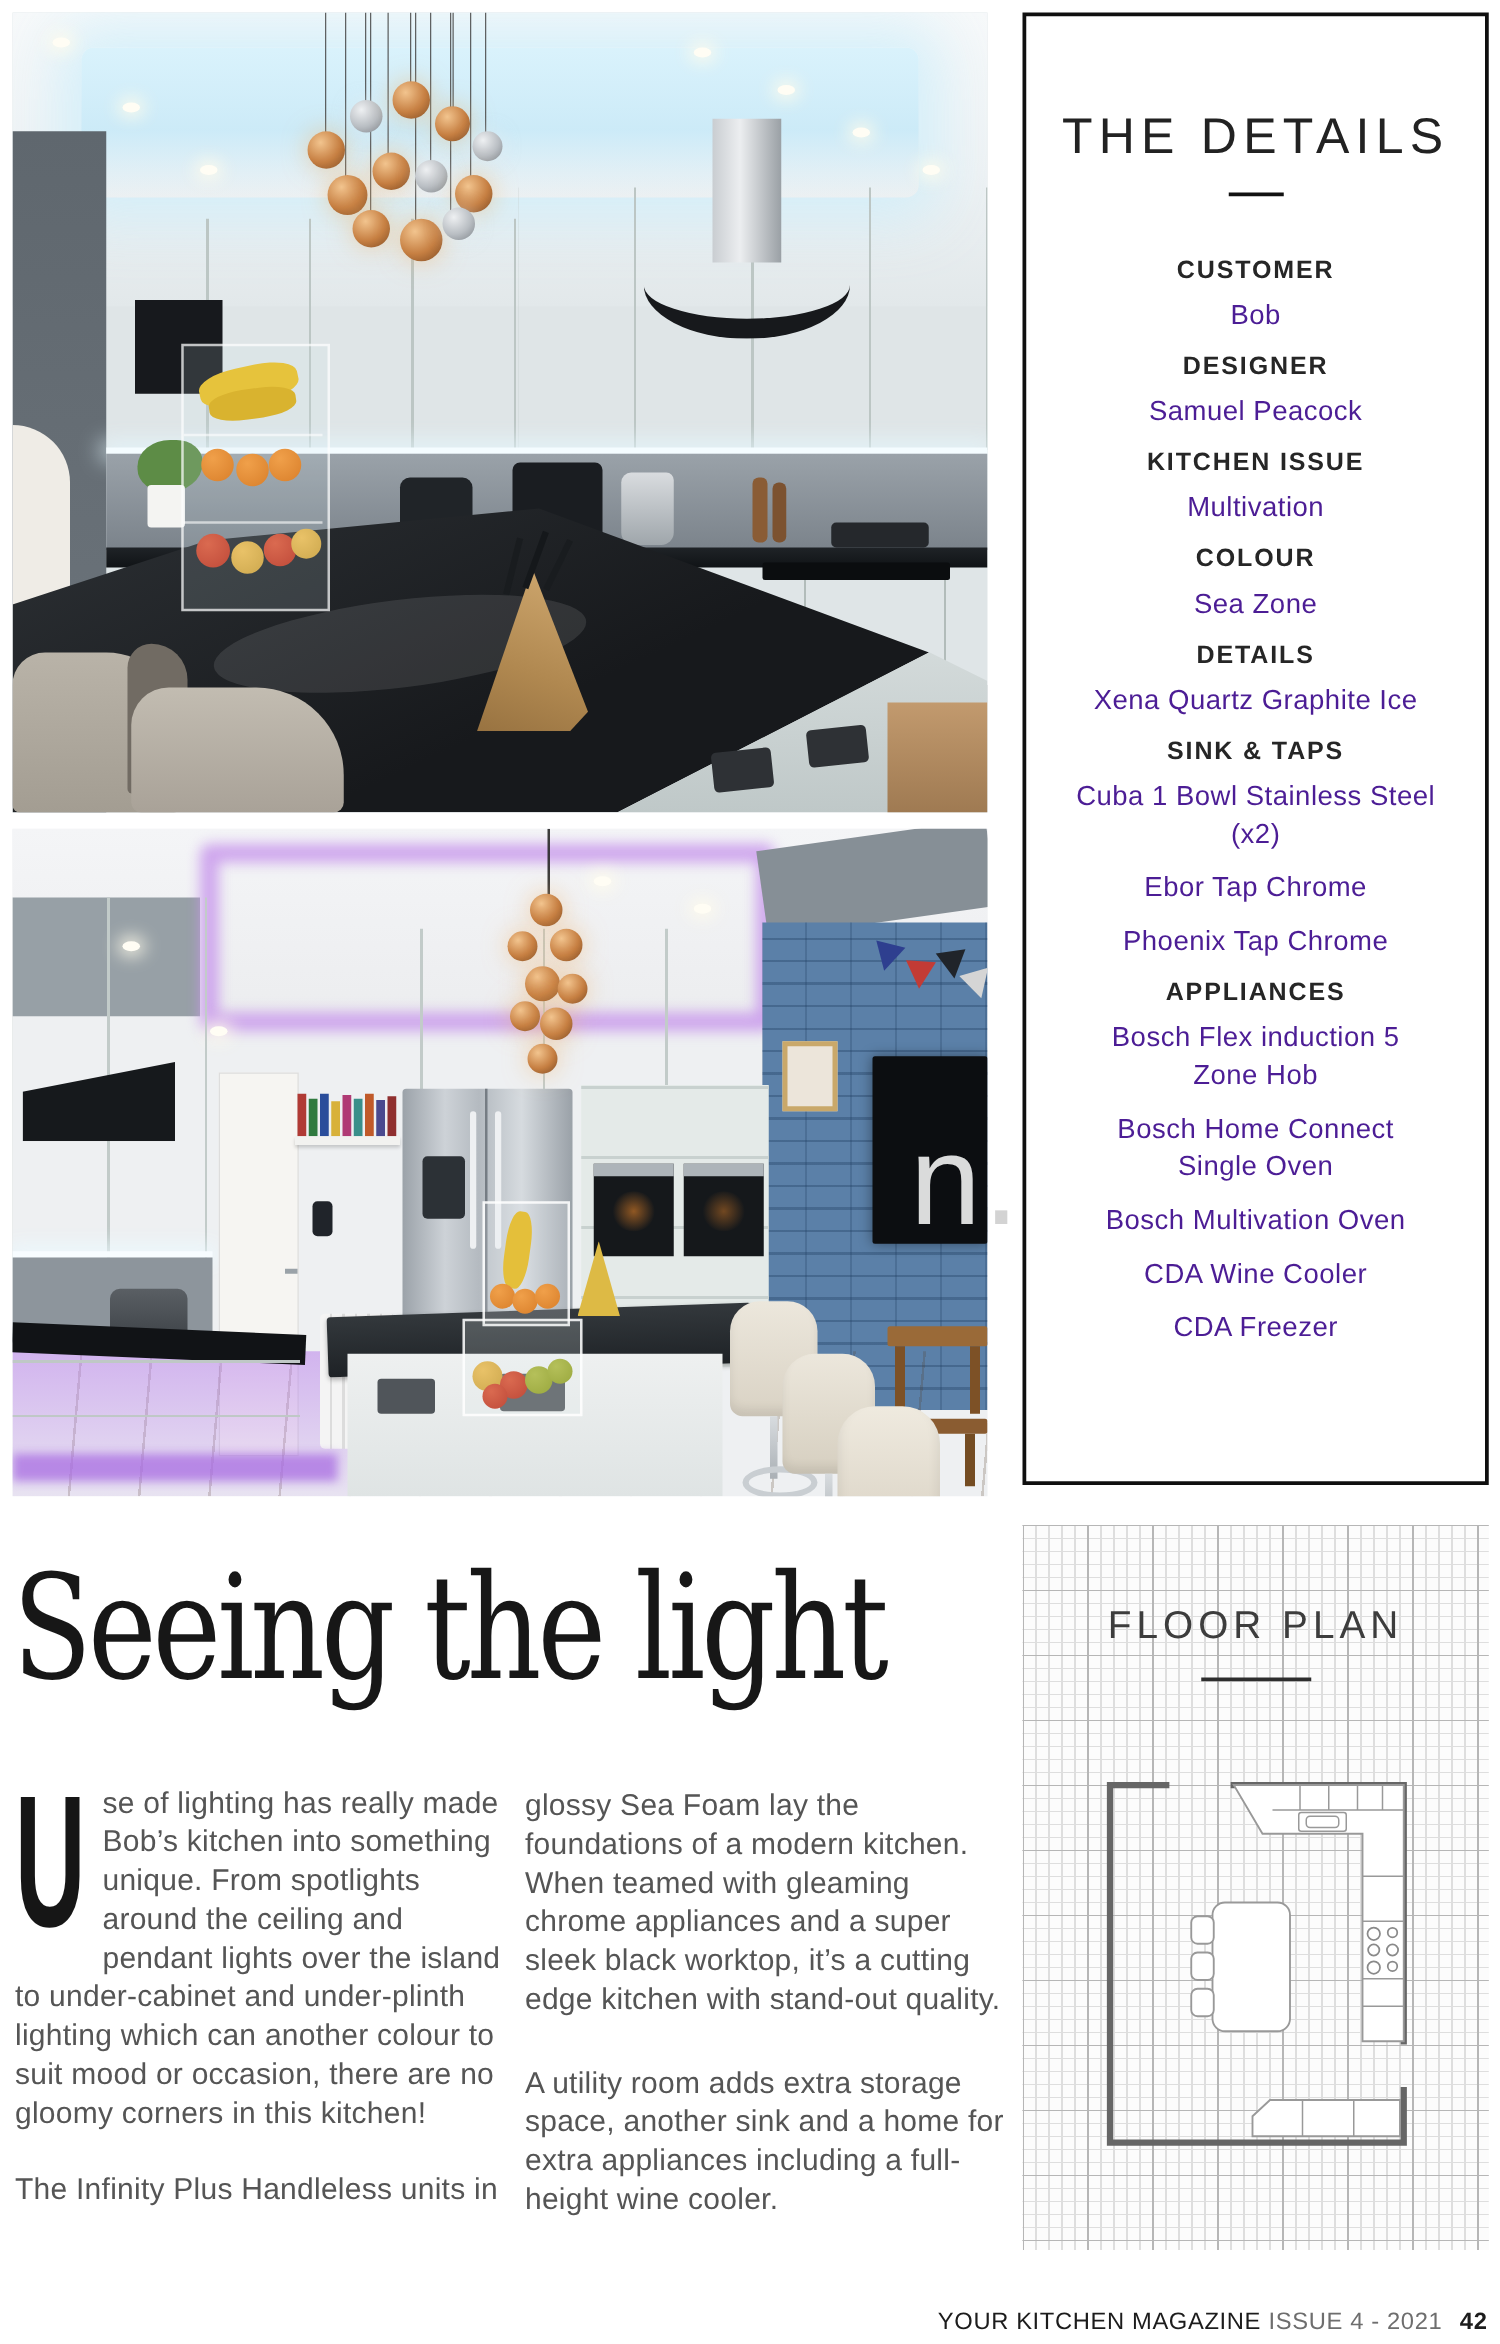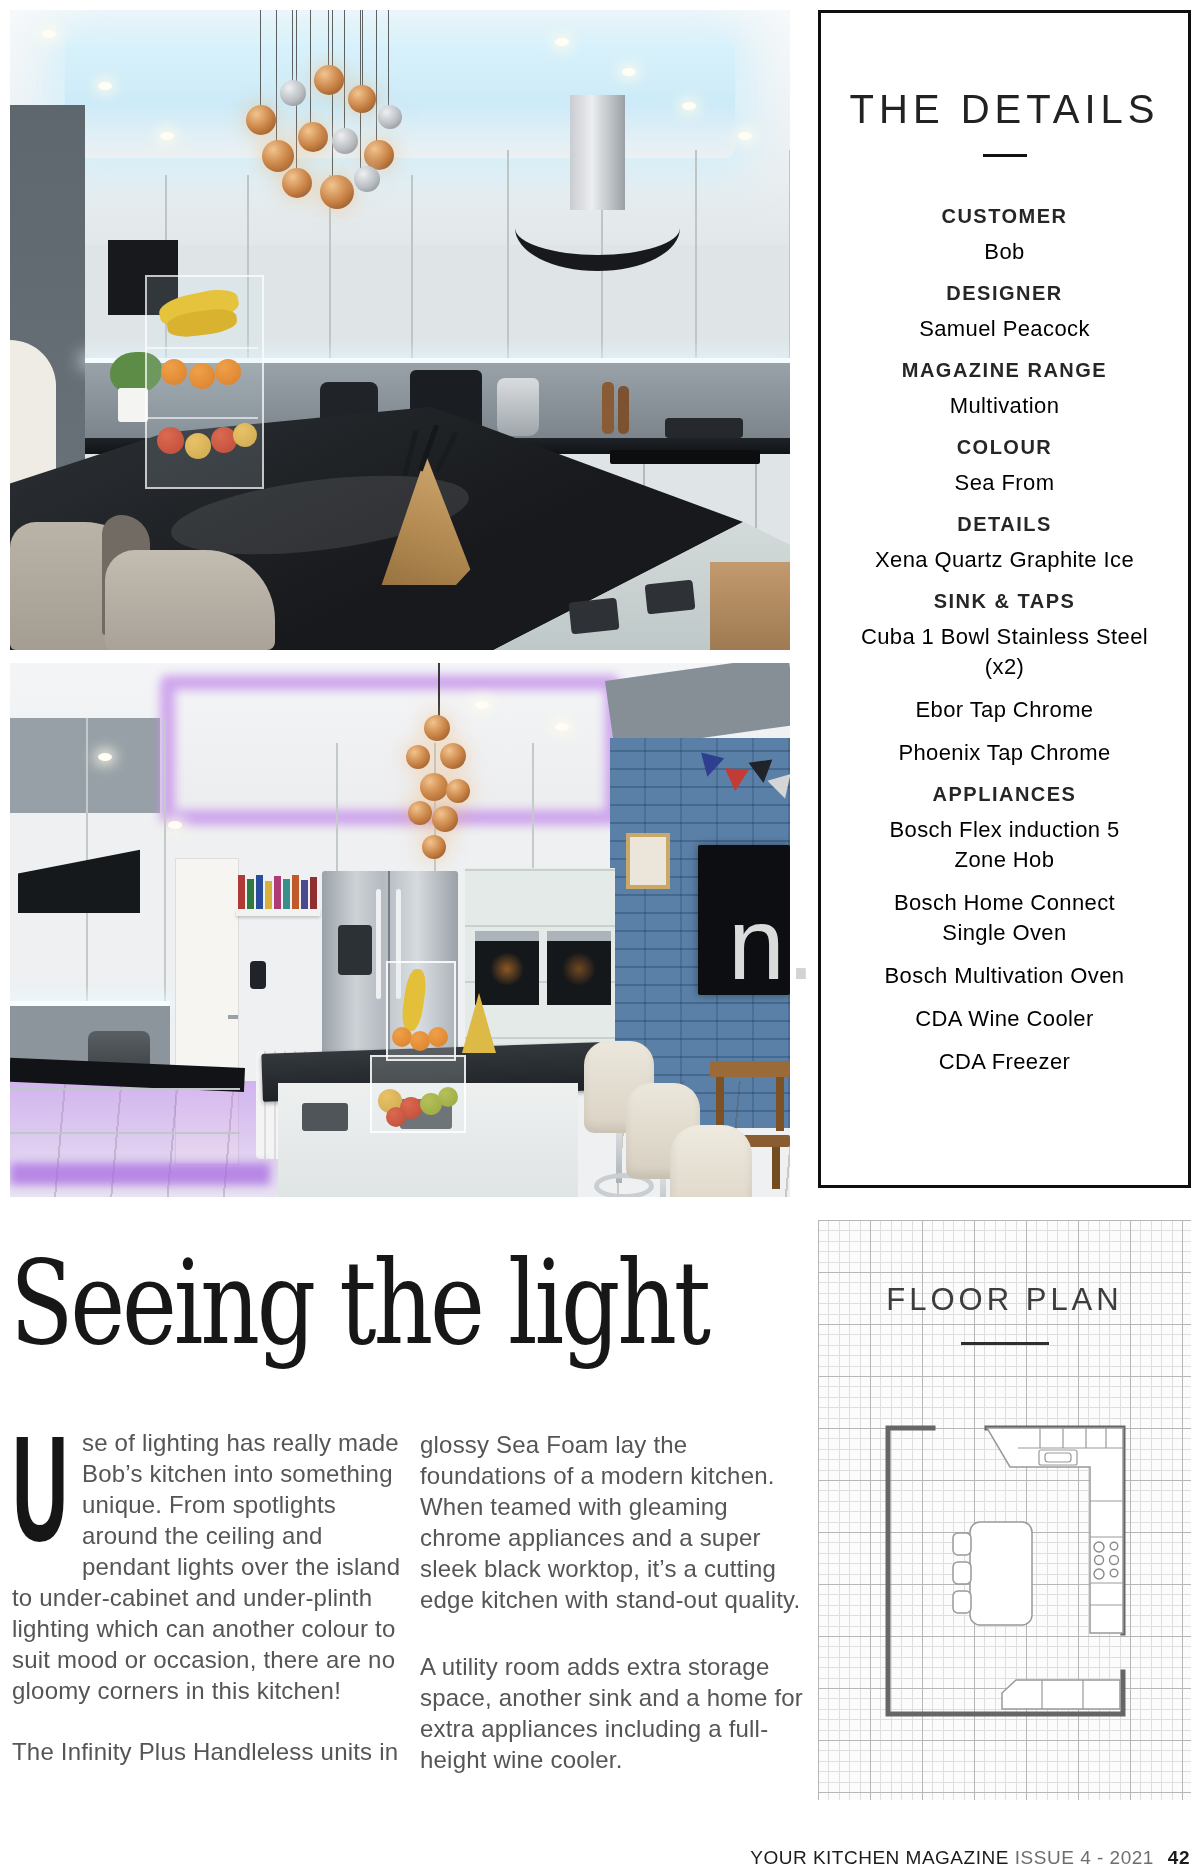--- a/index.html
+++ b/index.html
@@ -23,21 +23,21 @@
   .fruitG{position:absolute;border-radius:50%;background:radial-gradient(circle at 35% 30%,#b5c05a,#9aa83e);}
   .fruitY{position:absolute;border-radius:50%;background:radial-gradient(circle at 35% 30%,#e9c268,#cda84e);}
 
   
   .details{position:absolute;left:818px;top:10px;width:367px;height:1172px;
            border:3px solid #0f0f0f;background:#fff;text-align:center;}
   .d-title{margin:74px 0 0 0;font-size:40px;font-weight:400;letter-spacing:5px;color:#222;}
   .d-rule{width:44px;height:3px;background:#111;margin:22px auto 48px auto;}
   .d-sec{margin-bottom:15px;}
   .d-label{font-size:20px;font-weight:700;letter-spacing:1.5px;color:#262626;margin-bottom:9px;}
-  .d-value{font-size:22px;color:#000000;letter-spacing:.4px;line-height:30px;margin:0 auto 13px auto;max-width:332px;}
+  .d-value{font-size:22px;color:#4c1d95;letter-spacing:.4px;line-height:30px;margin:0 auto 13px auto;max-width:332px;}
   .d-value.narrow{max-width:235px;}
 
   
   .headline{position:absolute;left:10px;top:1245px;font-family:"DejaVu Serif",serif;
             font-size:116px;line-height:1;color:#171717;letter-spacing:-4px;white-space:nowrap;
             transform:scaleX(.8);transform-origin:left top;}
   .bodycol{position:absolute;font-size:24px;line-height:31px;color:#555;letter-spacing:.2px;}
   .bodycol p{margin:0;}
   .col1{left:12px;top:1427px;width:392px;}
   .col2{left:420px;top:1429px;width:385px;}
@@ -276,26 +276,26 @@
 
     <div class="d-sec">
       <div class="d-label">CUSTOMER</div>
       <div class="d-value">Bob</div>
     </div>
     <div class="d-sec">
       <div class="d-label">DESIGNER</div>
       <div class="d-value">Samuel Peacock</div>
     </div>
     <div class="d-sec">
-      <div class="d-label">MAGAZINE RANGE</div>
+      <div class="d-label">KITCHEN ISSUE</div>
       <div class="d-value">Multivation</div>
     </div>
     <div class="d-sec">
       <div class="d-label">COLOUR</div>
-      <div class="d-value">Sea From</div>
+      <div class="d-value">Sea Zone</div>
     </div>
     <div class="d-sec">
       <div class="d-label">DETAILS</div>
       <div class="d-value">Xena Quartz Graphite Ice</div>
     </div>
     <div class="d-sec">
       <div class="d-label">SINK &amp; TAPS</div>
       <div class="d-value">Cuba 1 Bowl Stainless Steel (x2)</div>
       <div class="d-value">Ebor Tap Chrome</div>
       <div class="d-value">Phoenix Tap Chrome</div>

